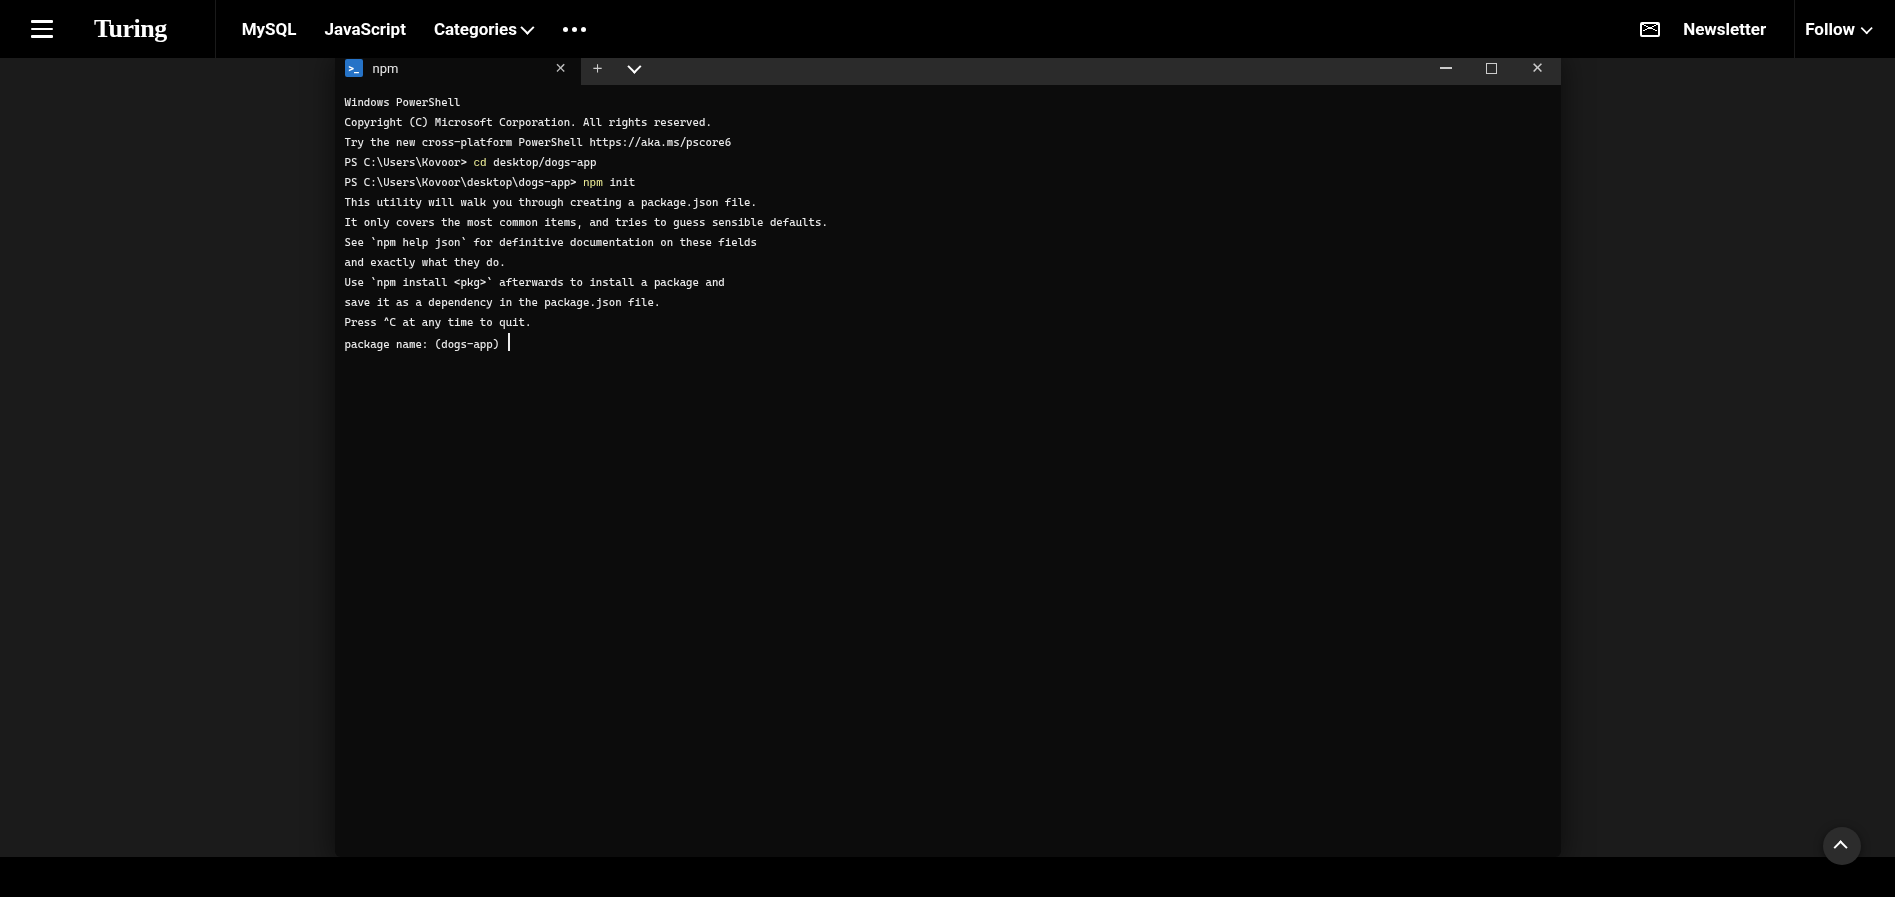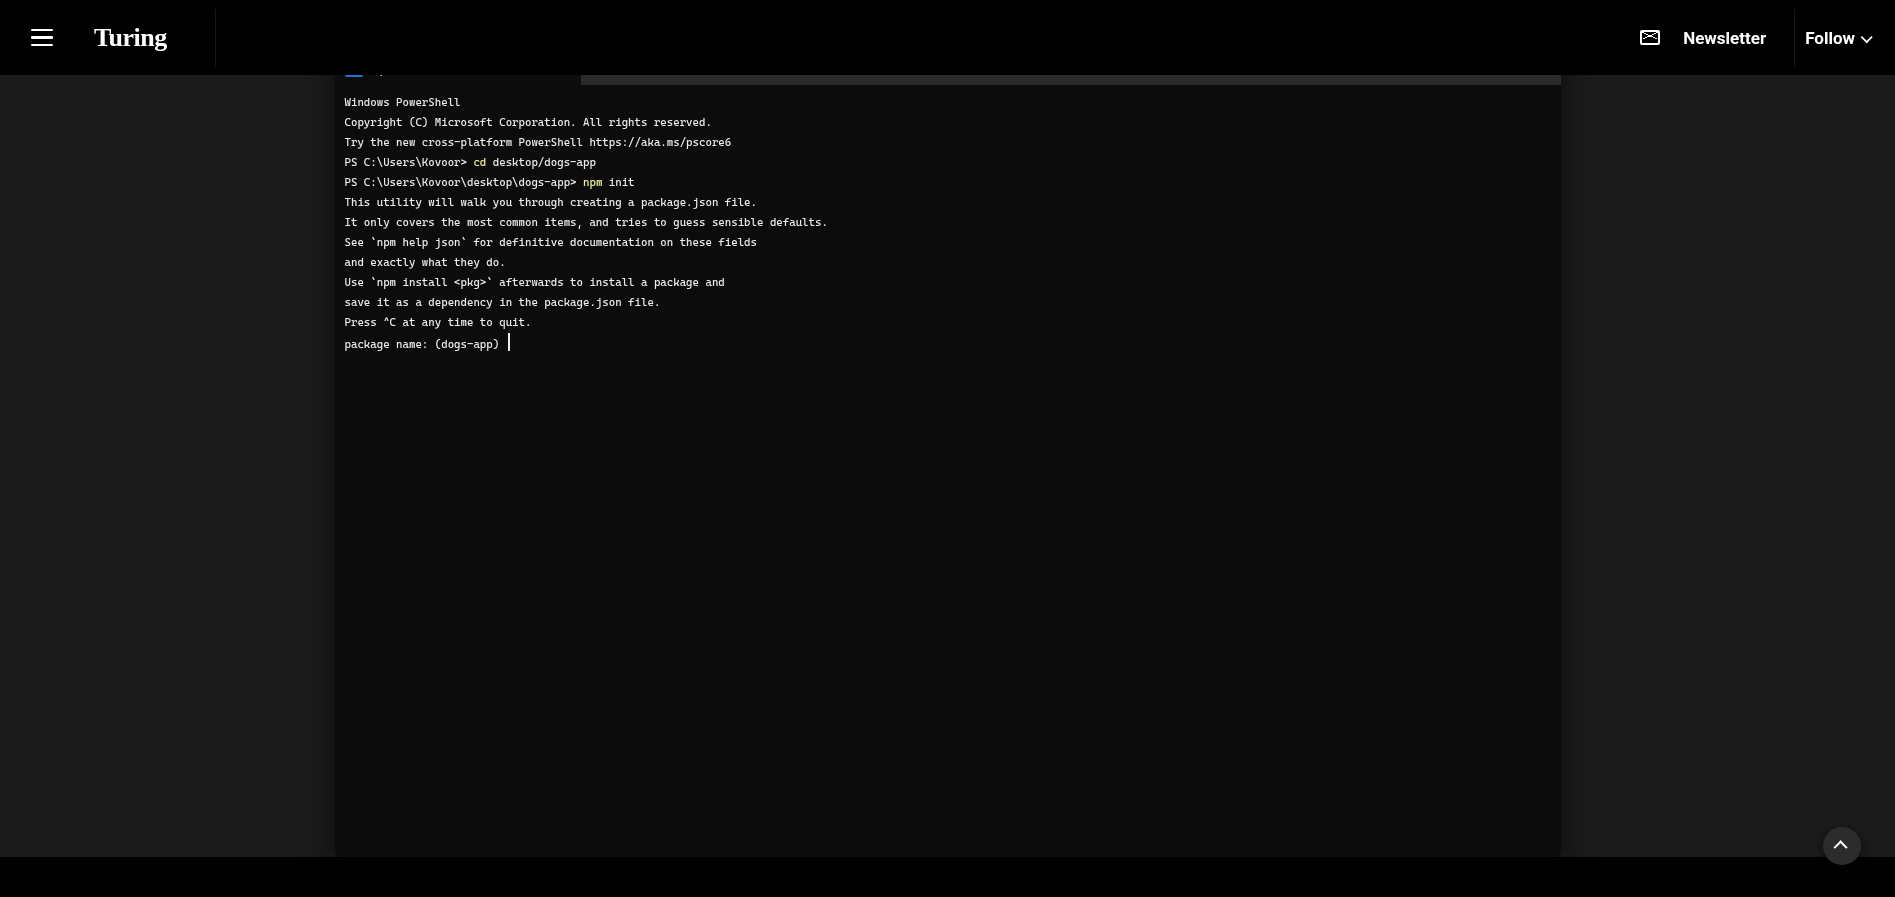--- a/index.html
+++ b/index.html
@@ -7,24 +7,24 @@
   body {
     background: #000;
     font-family: -apple-system, BlinkMacSystemFont, "Segoe UI", Roboto, Arial, sans-serif;
     color: #fff;
     overflow: hidden;
     position: relative;
   }
 
   
   .site-header {
-    height: 75px;
+    height: 58px;
     background: #000;
     display: flex;
-    align-items: center;
+    align-items: flex-start;
     padding: 0 24px 0 16px;
     position: relative;
     z-index: 10;
   }
   .nav-left { display: flex; align-items: center; gap: 20px; }
   .hamburger {
     width: 36px; height: 36px;
     display: flex; flex-direction: column; justify-content: center; align-items: center;
     gap: 5px; cursor: pointer;
     margin-left: 8px;
@@ -154,21 +154,21 @@
     flex: 1;
     padding: 8px 10px 20px 10px;
     font-family: "Cascadia Mono", "Consolas", "Courier New", monospace;
     font-size: 11px;
     line-height: 20px;
     color: #ececec;
     white-space: pre;
     overflow: hidden;
     min-height: 560px;
   }
-  .c-yellow { color: #f2f29a; }
+  .c-yellow { color: #f2f29a; font-family: Liberation Mono, monospace; }
   .cursor {
     display: inline-block;
     width: 2px; height: 18px;
     background: #ececec;
     vertical-align: -3px;
     margin-left: 2px;
   }
 
   
   .footer-strip {
@@ -196,20 +196,33 @@
 
 <div class="site-header">
   <div class="nav-left">
     <div class="hamburger">
       <span></span>
         <span></span>
         <span></span>
     </div>
     <div class="logo">Turing</div>
     <div class="nav-sep"></div>
+    <div class="nav-links">
+      <div class="nav-link">MySQL</div>
+      <div class="nav-link">JavaScript</div>
+      <div class="nav-link">
+        <span>Categories</span>
+        <span class="chevron-down"></span>
+      </div>
+      <div class="dots">
+        <span></span>
+          <span></span>
+          <span></span>
+      </div>
+    </div>
   </div>
 
   <div class="nav-right">
     <div class="newsletter">
       <span class="mail-icon"></span>
       <span>Newsletter</span>
     </div>
     <div class="follow">
       <span>Follow</span>
       <span class="chevron-down"></span>

